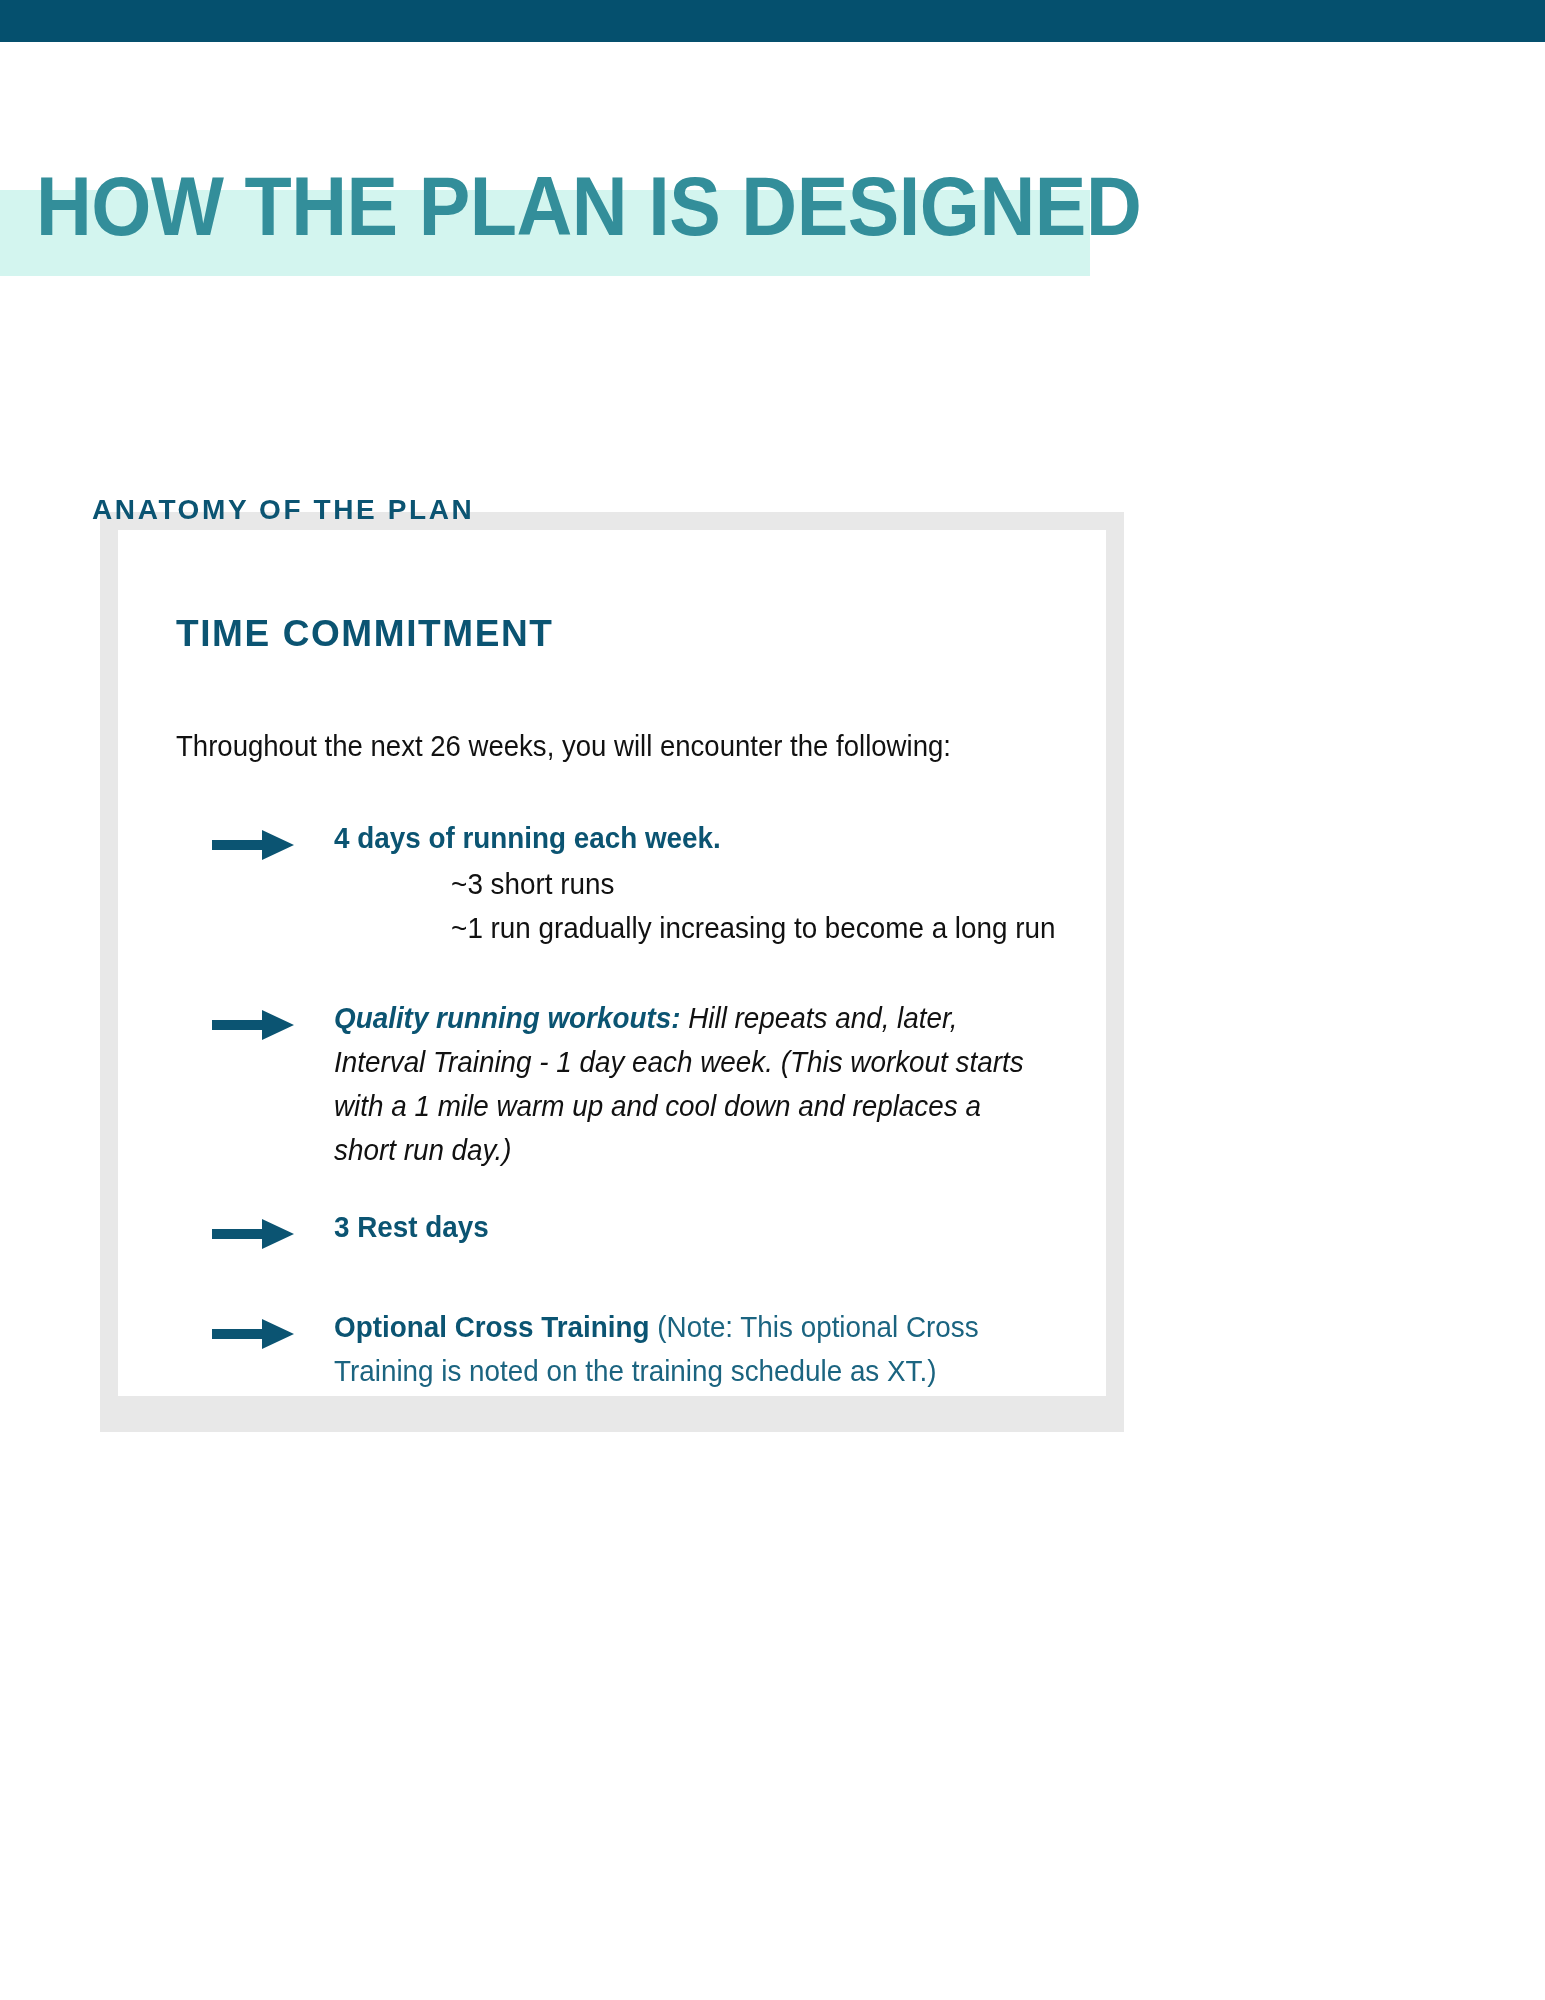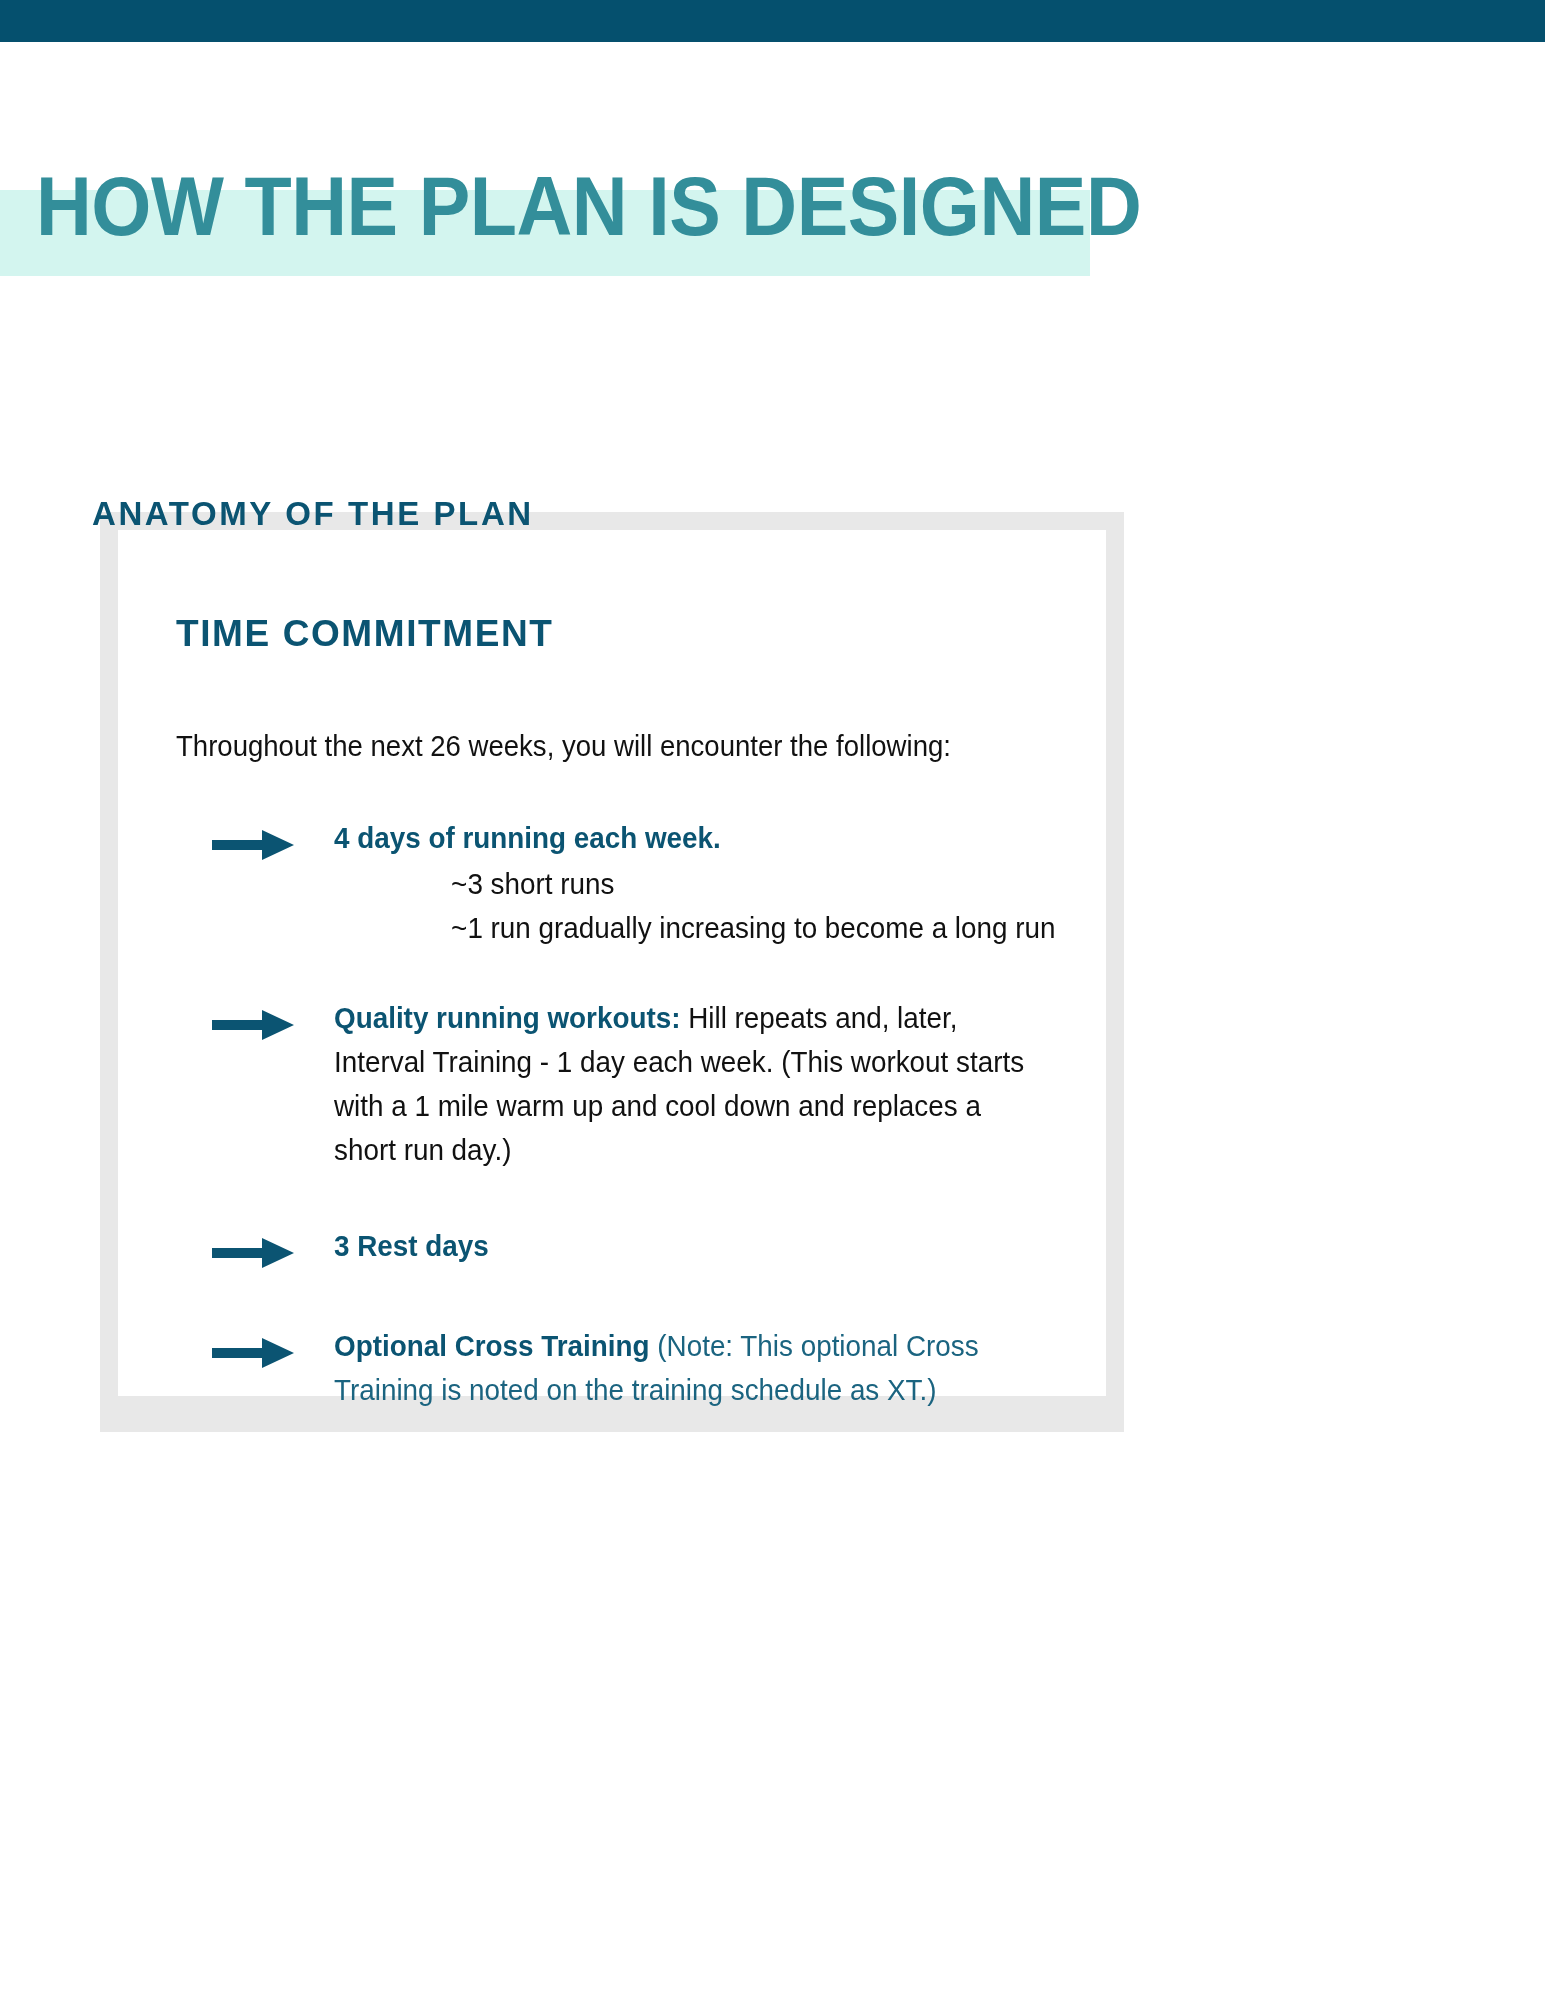--- a/index.html
+++ b/index.html
@@ -48,21 +48,21 @@
     transform-origin: left center;
     white-space: nowrap;
   }
 
   
   .section-heading {
     position: absolute;
     left: 92px;
     top: 462px;
     color: #0b5472;
-    font-size: 33px;
+    font-size: 28px;
     line-height: 50px;
     font-weight: bold;
     letter-spacing: 2.6px;
     white-space: nowrap;
     z-index: 3;
   }
 
   
   .panel-frame {
     position: absolute;
@@ -154,21 +154,21 @@
     color: #111111;
     font-size: 29px;
     line-height: 44px;
     font-family: "Liberation Sans Narrow", "Liberation Sans", sans-serif;
     transform: scaleX(0.96);
     transform-origin: left top;
   }
   .sub-line { display: block; white-space: nowrap; }
 
   .gap-sm { margin-bottom: 46px; }
-  .gap-md { margin-bottom: 52px; }
+  .gap-md { margin-bottom: 33px; font-style: italic; }
   .gap-lg { margin-bottom: 56px; }
 </style>
 </head>
 <body>
 
 <div class="top-bar"></div>
 
 <div class="title-band"></div>
 <h1 class="page-title">HOW THE PLAN IS DESIGNED</h1>
 

